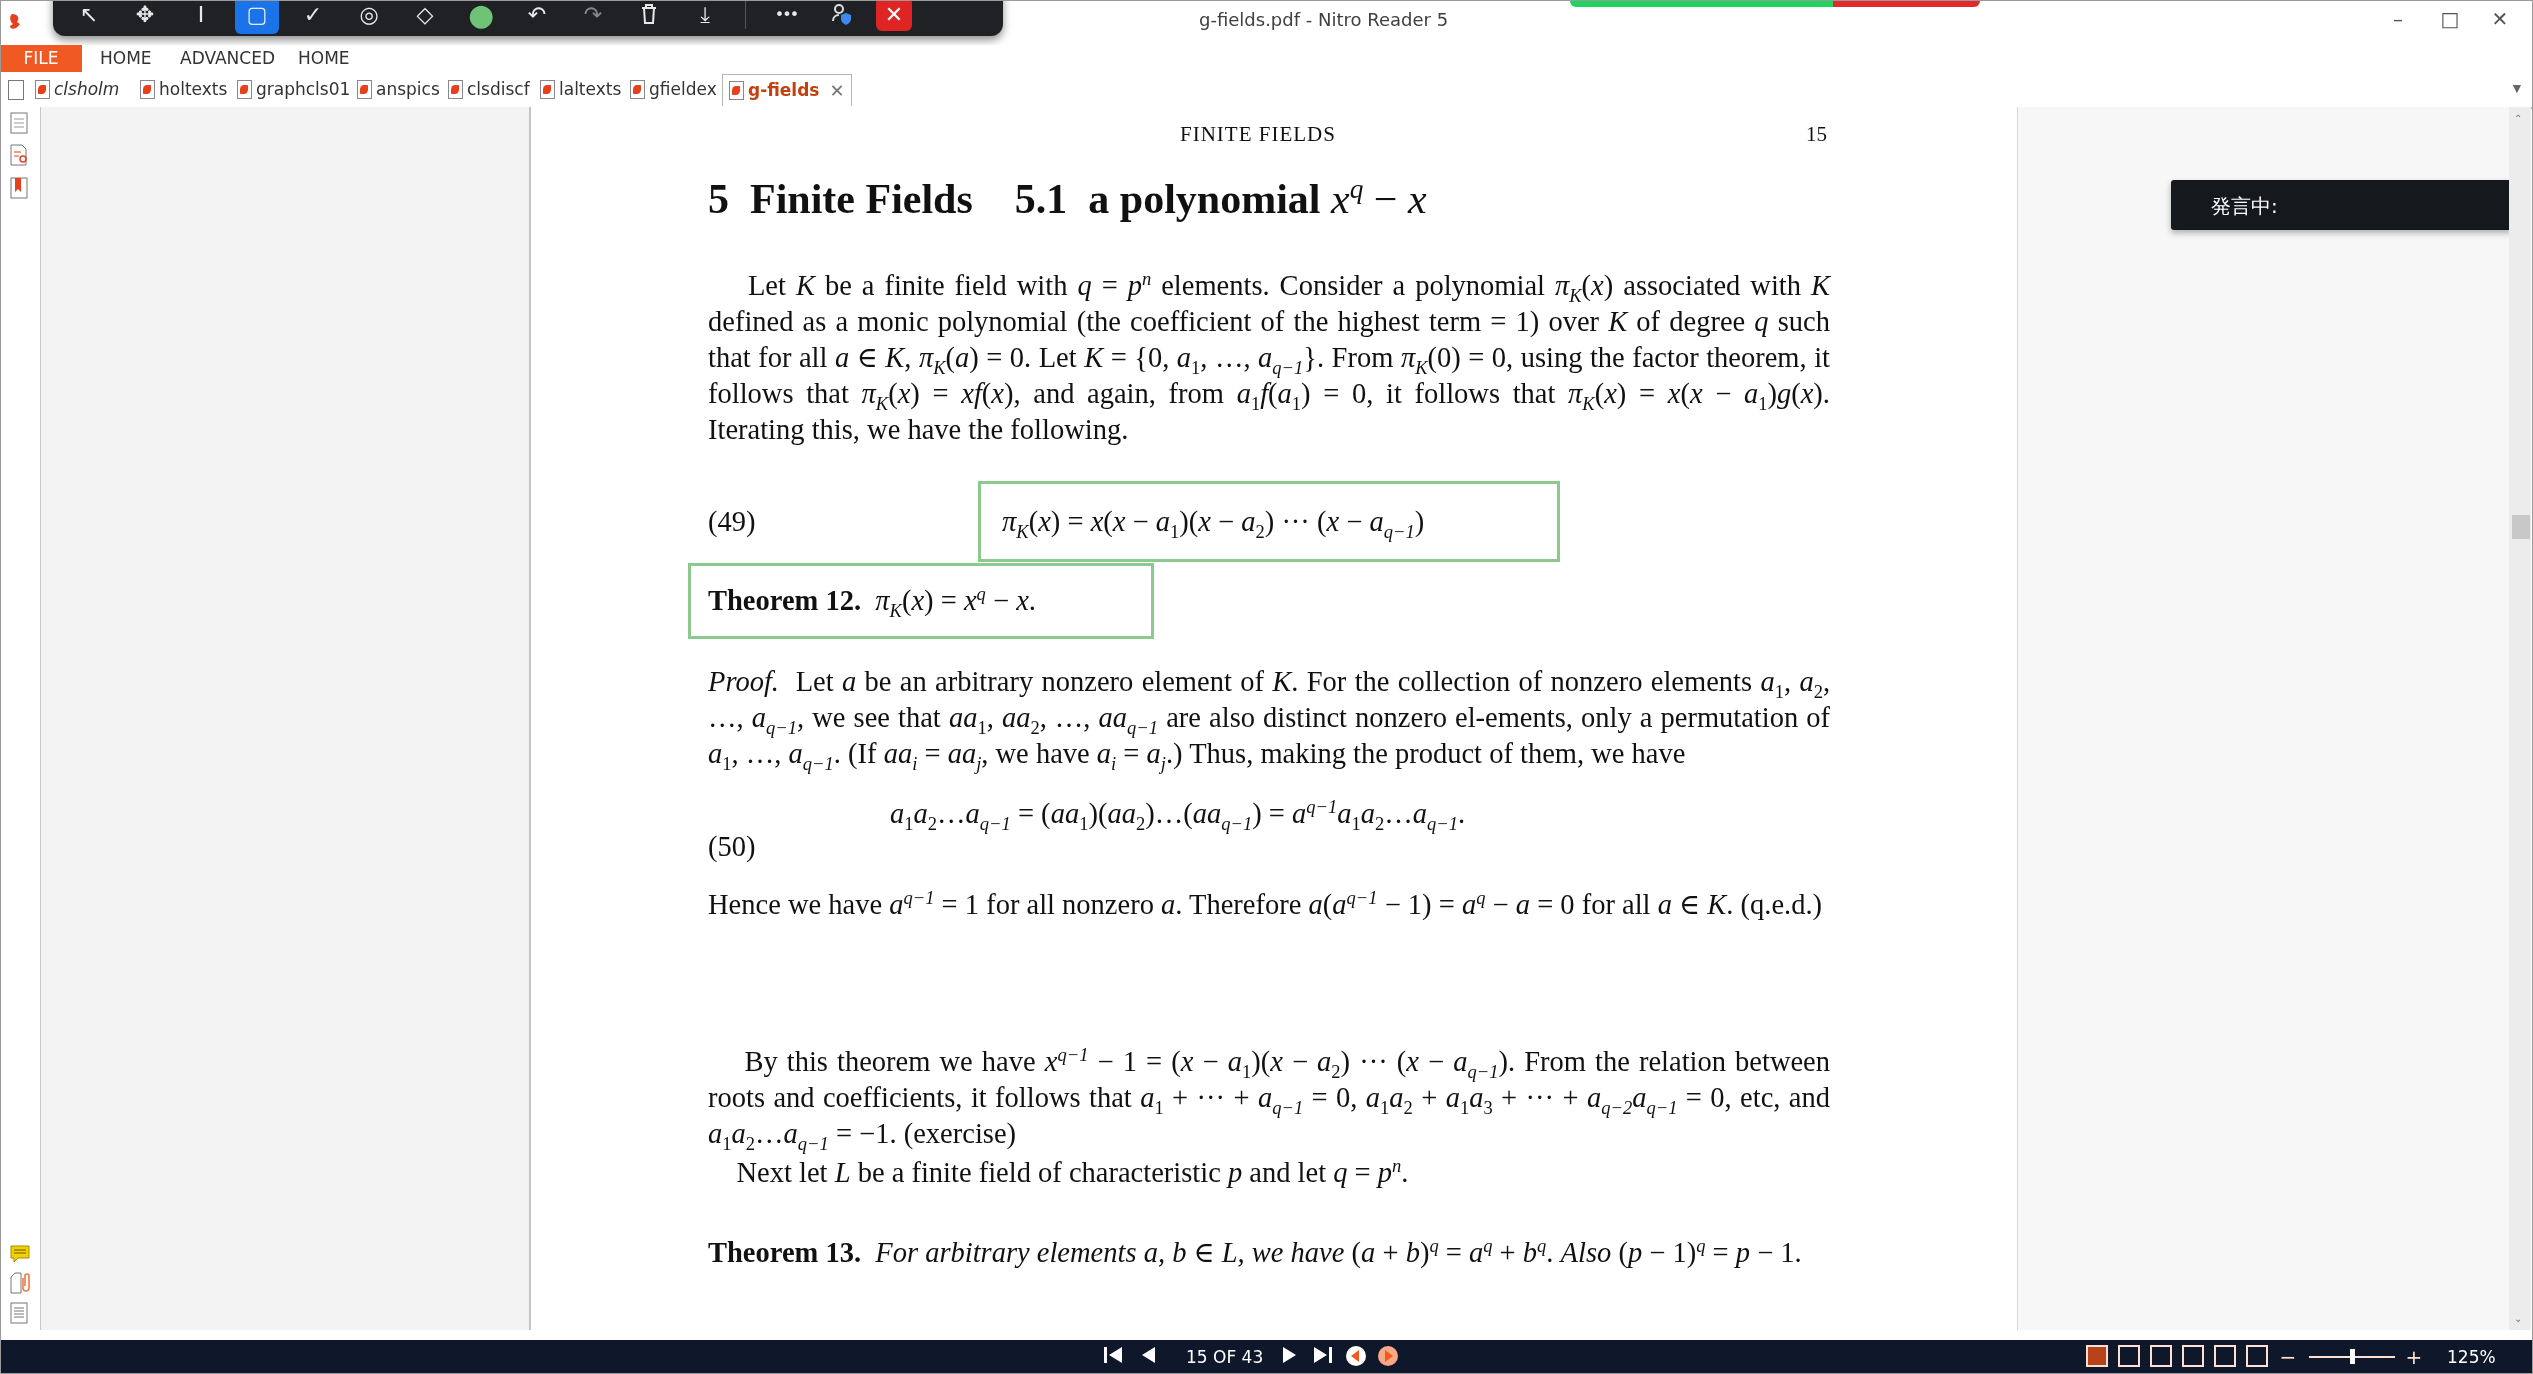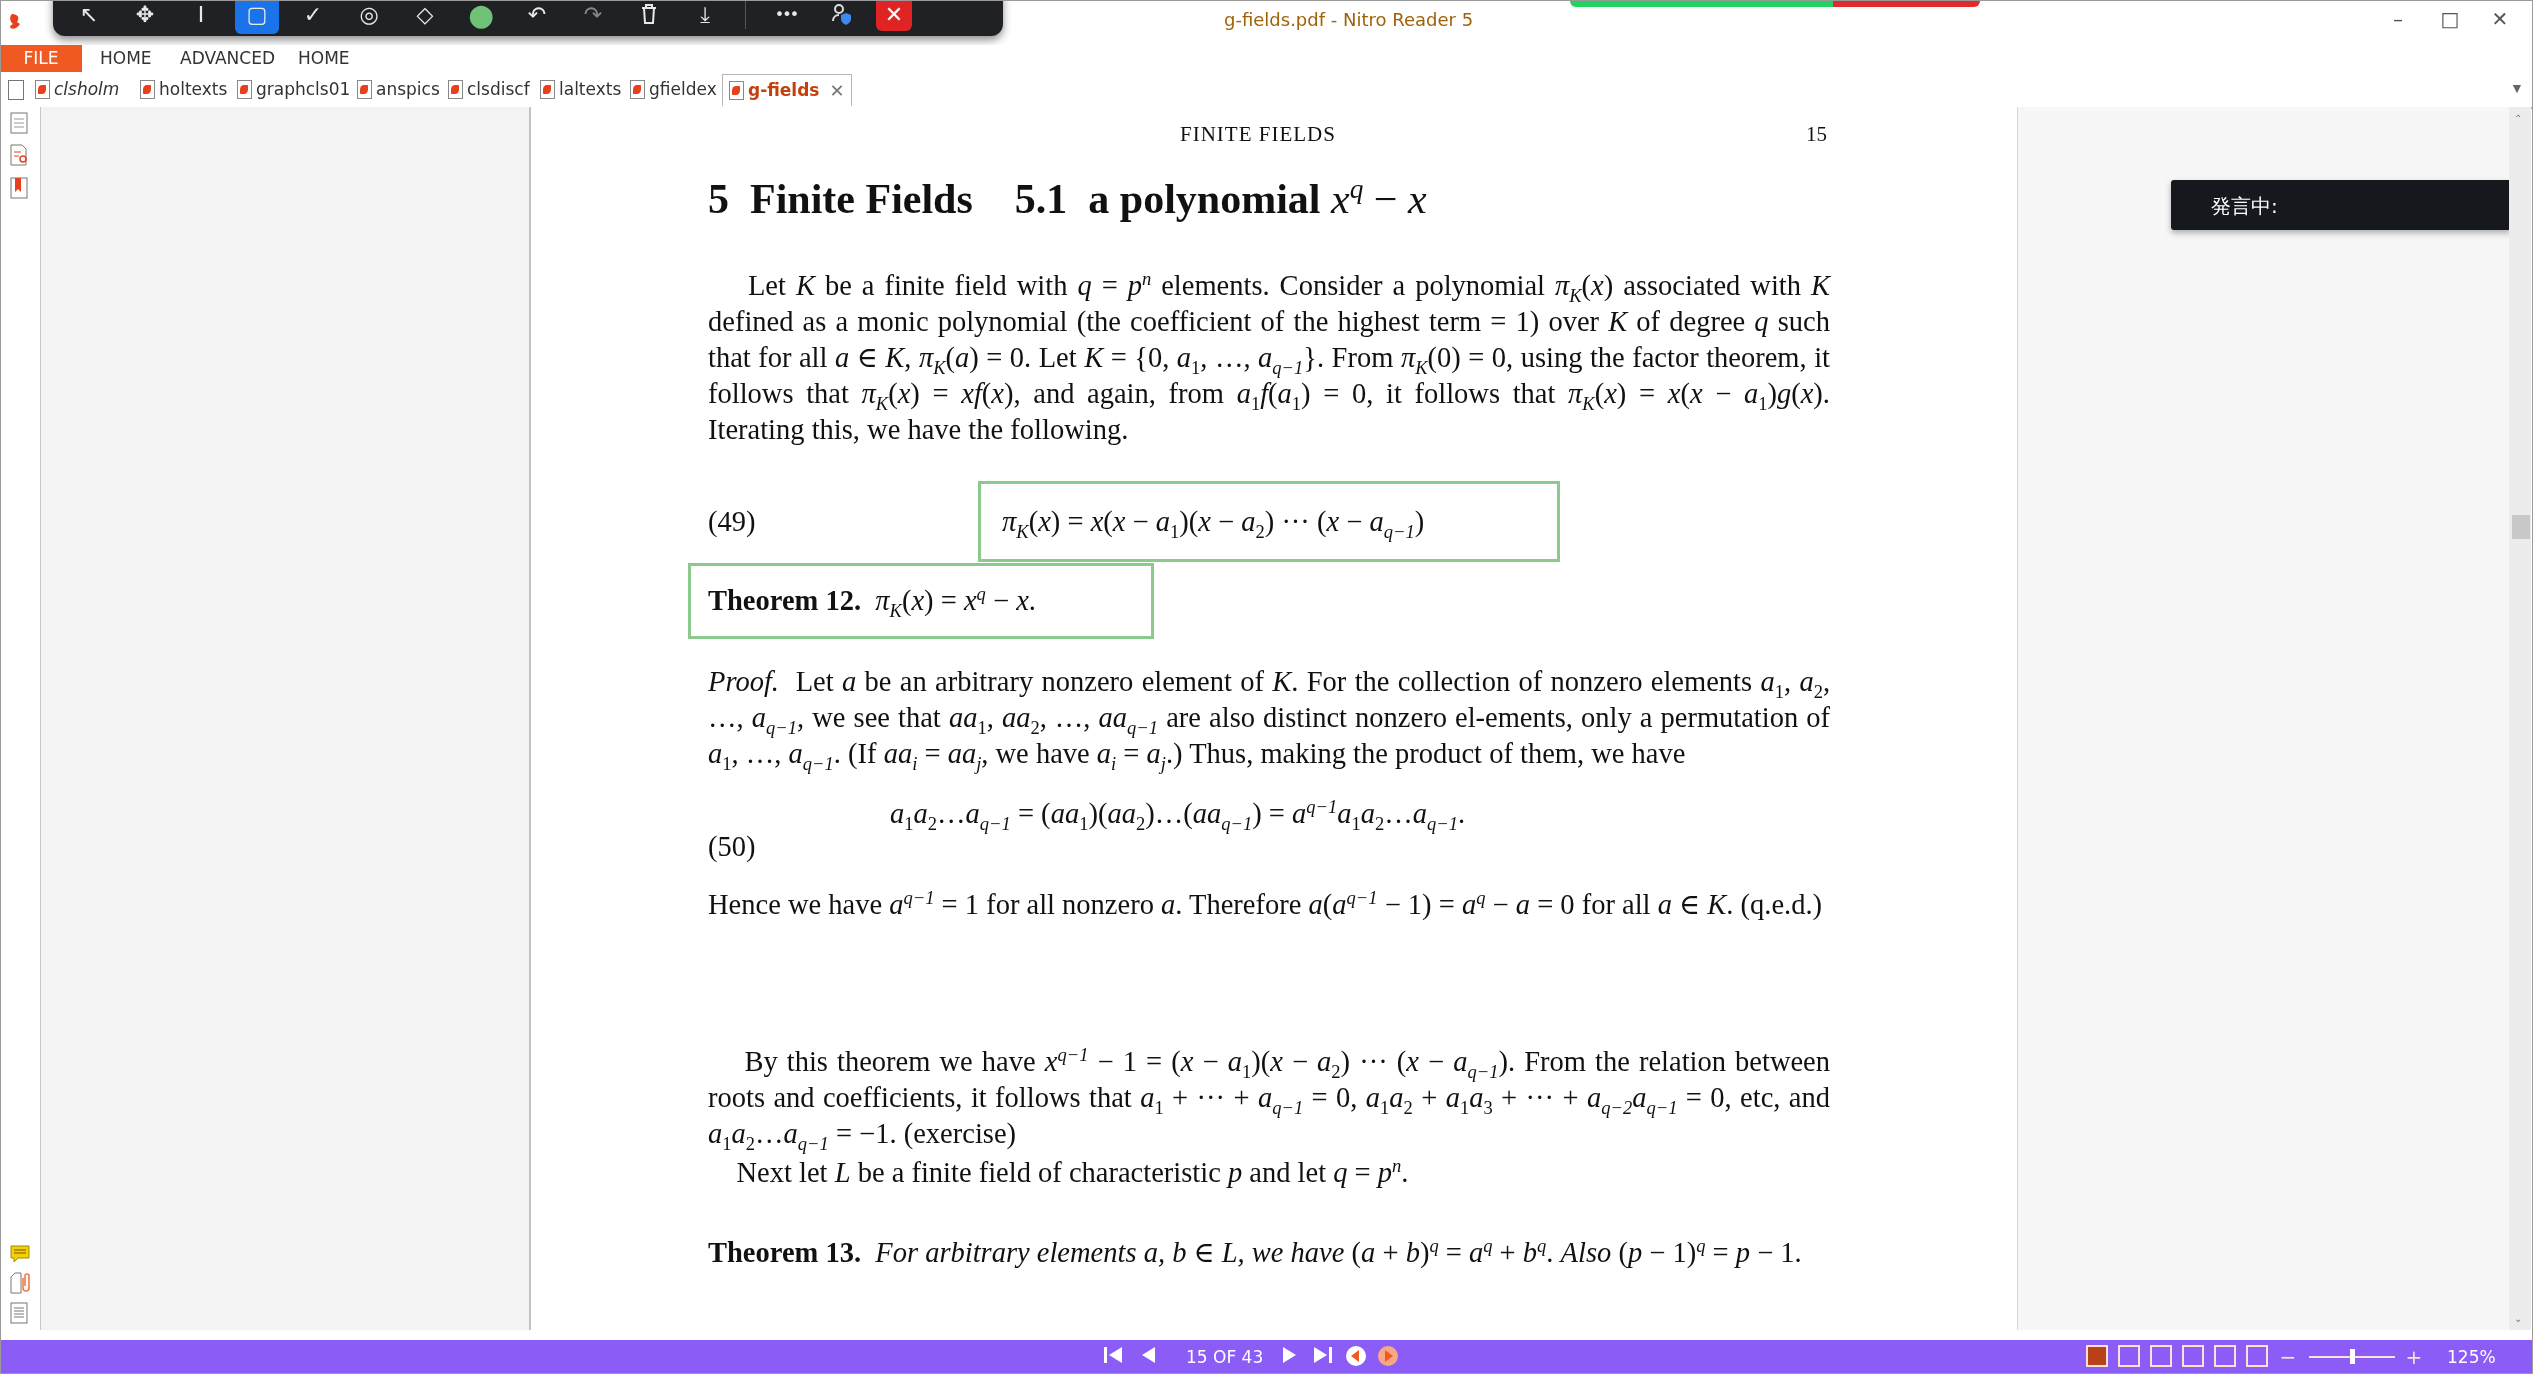--- a/index.html
+++ b/index.html
@@ -2,21 +2,21 @@
 <html><head>
 <meta charset="utf-8">
 <style>
   html,body{margin:0;padding:0;}
   body{width:2533px;height:1374px;position:relative;overflow:hidden;background:#fff;font-family:"Liberation Sans",sans-serif;}
   .abs{position:absolute;}
   
   #window-border{left:0;top:0;width:2531px;height:1372px;border:1px solid #9a9a9a;}
   #titlebar{left:0;top:0;width:2533px;height:45px;background:#fff;}
   #app-logo{left:8px;top:12px;width:14px;height:20px;}
-  #title-text{left:1224px;top:9px;font-size:18px;color:#a16207;font-family:"DejaVu Sans",sans-serif;}
+  #title-text{left:1199px;top:9px;font-size:18px;color:#404040;font-family:"DejaVu Sans",sans-serif;}
   .winbtn{top:4px;width:40px;height:30px;color:#555;font-size:20px;text-align:center;line-height:30px;font-family:"DejaVu Sans",sans-serif;}
   #status-bar-green{left:1570px;top:0;width:263px;height:7px;background:#22d35f;border-bottom-left-radius:6px;}
   #status-bar-red{left:1833px;top:0;width:147px;height:7px;background:#e32a2a;border-bottom-right-radius:6px;}
 
   
   #float-toolbar{left:53px;top:-8px;width:950px;height:44px;background:#1f2125;border-radius:0 0 12px 12px;box-shadow:0 4px 8px rgba(0,0,0,.45);display:flex;align-items:center;padding:0 8px;box-sizing:border-box;}
   .tb-btn{width:44px;height:40px;margin:0 6px;display:flex;align-items:center;justify-content:center;color:#e8e8e8;font-size:22px;border-radius:6px;font-family:"DejaVu Sans",sans-serif;}
   .tb-btn.active{background:#1a73e8;}
   .tb-sep{width:1px;height:30px;background:#555;margin:0 12px;}
   .tb-btn.close{background:#e02424;color:#fff;width:36px;height:34px;}
@@ -57,21 +57,21 @@
   #page-number{left:1806px;top:122px;font-size:21px;}
   #section-title{left:708px;top:175px;font-size:42px;font-weight:bold;white-space:nowrap;}
   .para{left:708px;width:1122px;font-size:28.5px;line-height:36px;text-align:justify;}
   .para .i{font-style:italic;}
   .eqnum{left:708px;font-size:28.5px;}
   .eq{font-size:28.5px;white-space:nowrap;}
   .hl-box{border:3px solid #8cc98c;box-sizing:border-box;}
   sub,sup{font-size:65%;line-height:0;}
 
   
-  #statusbar{left:0;top:1340px;width:2533px;height:34px;background:#8b5cf6;}
+  #statusbar{left:0;top:1340px;width:2533px;height:34px;background:#0f172a;}
   .sb-btn{top:5px;height:24px;color:#fff;font-size:20px;line-height:24px;text-align:center;font-family:"DejaVu Sans",sans-serif;}
   #page-indicator{left:1186px;top:7px;color:#fff;font-size:17px;font-family:"DejaVu Sans",sans-serif;}
   .view-btn{top:5px;width:22px;height:22px;border:2px solid #fde0d2;box-sizing:border-box;}
   #zoom-slider-track{left:2309px;top:16px;width:86px;height:2px;background:#fde0d2;}
   #zoom-slider-thumb{left:2350px;top:9px;width:5px;height:15px;background:#fff;}
   #zoom-level{left:2447px;top:7px;color:#fff;font-size:17px;font-family:"DejaVu Sans",sans-serif;}
 </style>
 </head>
 <body>
 

